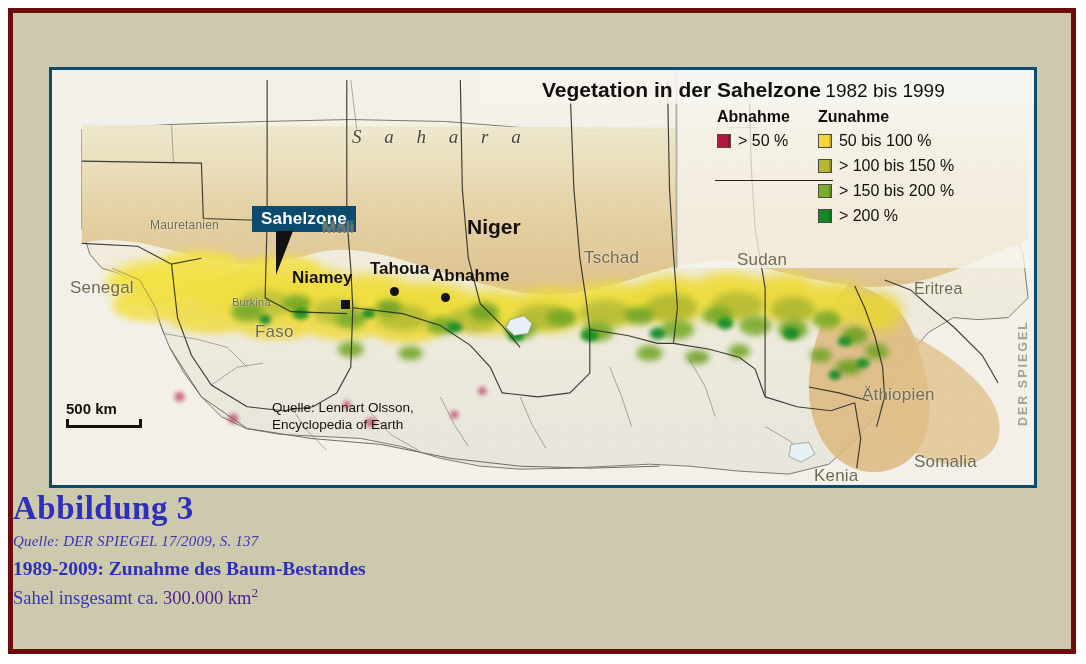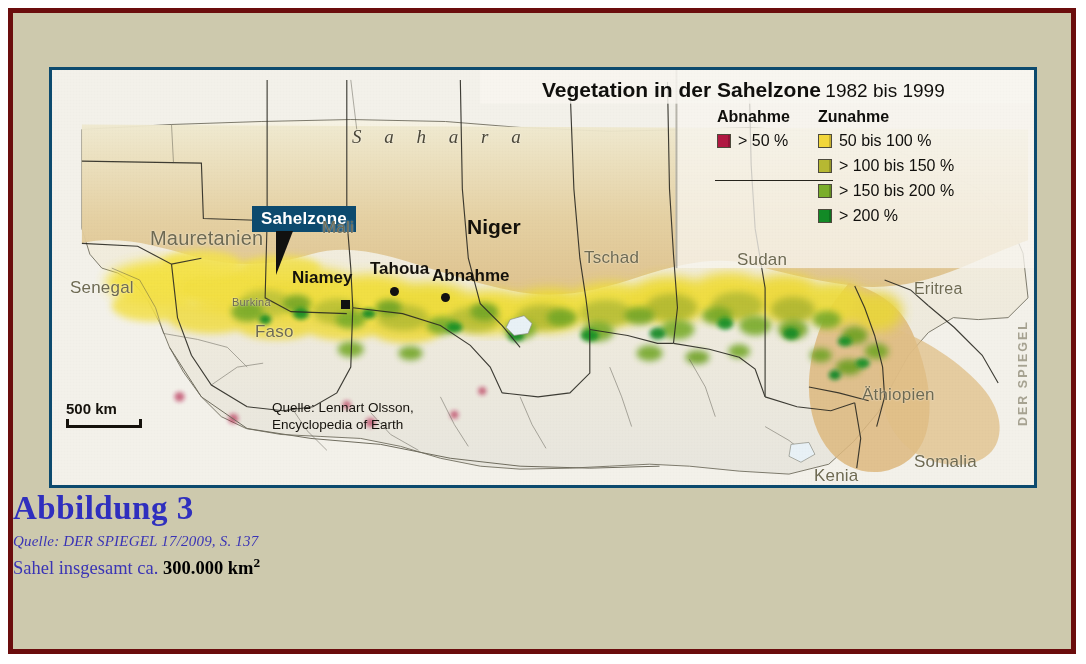--- a/index.html
+++ b/index.html
@@ -102,21 +102,21 @@
 
   
   #caption{position:absolute;left:0;right:9px;top:478px;color:#2a29b8;}
   #cap-title{font-family:"Liberation Serif",serif;font-weight:700;font-size:33px;color:#2f2fbe;
       letter-spacing:.5px;line-height:1.05;}
   #cap-src{font-family:"Liberation Serif",serif;font-style:italic;font-size:15px;color:#3a34b5;
       margin-top:7px;letter-spacing:.2px;}
   #cap-l1{font-family:"Liberation Serif",serif;font-weight:700;font-size:19.5px;color:#2f2fbe;margin-top:8px;}
   #cap-l2{font-family:"Liberation Serif",serif;font-size:18.5px;color:#3a34b5;margin-top:5px;}
   #cap-l3{font-family:"Liberation Serif",serif;font-size:18.5px;color:#3a34b5;margin-top:5px;}
-  #cap-l3 b{font-weight:700;color:#000000;margin-top:12px;}
+  #cap-l3 b{font-weight:400;color:#4c1d95;margin-top:12px;}
   .sup{font-size:.72em;vertical-align:super;}
 </style>
 </head>
 <body>
 
 <div id="frame" style="border-color: rgb(107, 13, 13); background: rgb(205, 201, 173);">
 
   <div id="figure">
     <div class="plate"></div>
 
@@ -347,21 +347,21 @@
     </div>
 
     <div class="lbl" id="sahara" style="left:300px;top:56px;">S a h a r a</div>
 
     <div id="callout">
       <div class="tip2"></div>
       <div class="box">Sahelzone</div>
     </div>
 
     <div id="labelhost">
-        <div class="lbl country" style="left: 98px; top: 157px; font-size: 20px;">Mauretanien</div>
+        <div class="lbl country" style="left: 98px; top: 148px; font-size: 12px;">Mauretanien</div>
         <div class="lbl country" style="left: 270px; top: 148px; font-size: 17px;">Mali</div>
         <div class="lbl bigcountry" style="left: 415px; top: 145px; font-size: 21px;">Niger</div>
         <div class="lbl country" style="left: 18px; top: 208px; font-size: 17px;">Senegal</div>
         <div class="lbl country" style="left: 180px; top: 226px; font-size: 11px;">Burkina</div>
         <div class="lbl country" style="left: 203px; top: 252px; font-size: 17px;">Faso</div>
         <div class="lbl country" style="left: 532px; top: 178px; font-size: 17px;">Tschad</div>
         <div class="lbl country" style="left: 685px; top: 180px; font-size: 17px;">Sudan</div>
         <div class="lbl country" style="left: 862px; top: 210px; font-size: 16px;">Eritrea</div>
         <div class="lbl country" style="left: 810px; top: 315px; font-size: 17px;">Äthiopien</div>
         <div class="lbl country" style="left: 862px; top: 382px; font-size: 17px;">Somalia</div>
@@ -383,18 +383,19 @@
       <div>Quelle: Lennart Olsson,</div>
       <div>Encyclopedia of Earth</div>
     </div>
 
     <div id="spiegel">DER SPIEGEL</div>
   </div>
 
   <div id="caption">
     <div id="cap-title">Abbildung 3</div>
     <div id="cap-src">Quelle:    DER SPIEGEL  17/2009, S. 137</div>
+    <div id="cap-l1">1989-2009: Zunahme des Baum-Bestandes</div>
     <div id="cap-l3">
       <span>Sahel insgesamt ca. </span><b><span>300.000 km</span><span class="sup">2</span></b>
     </div>
   </div>
 
 </div>
 
 </body></html>

